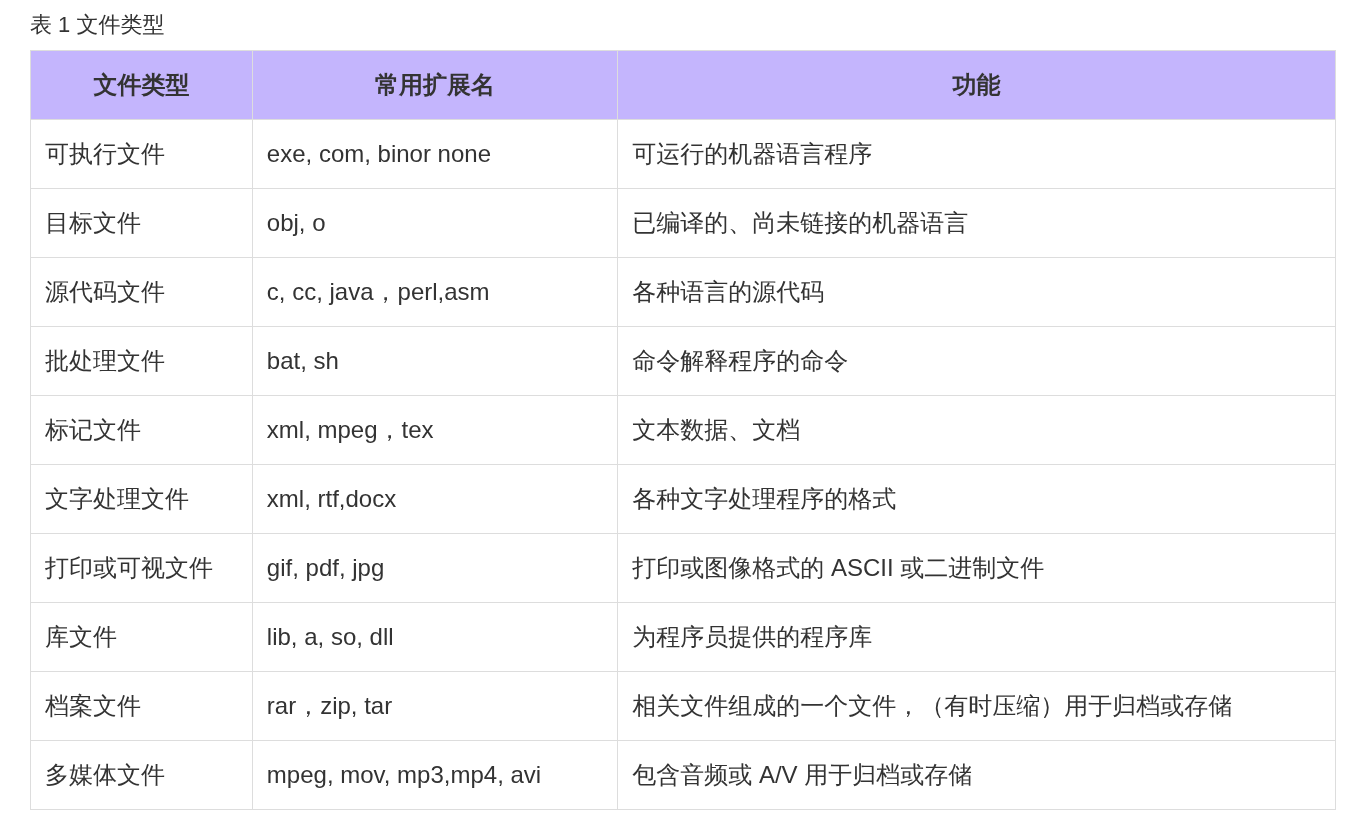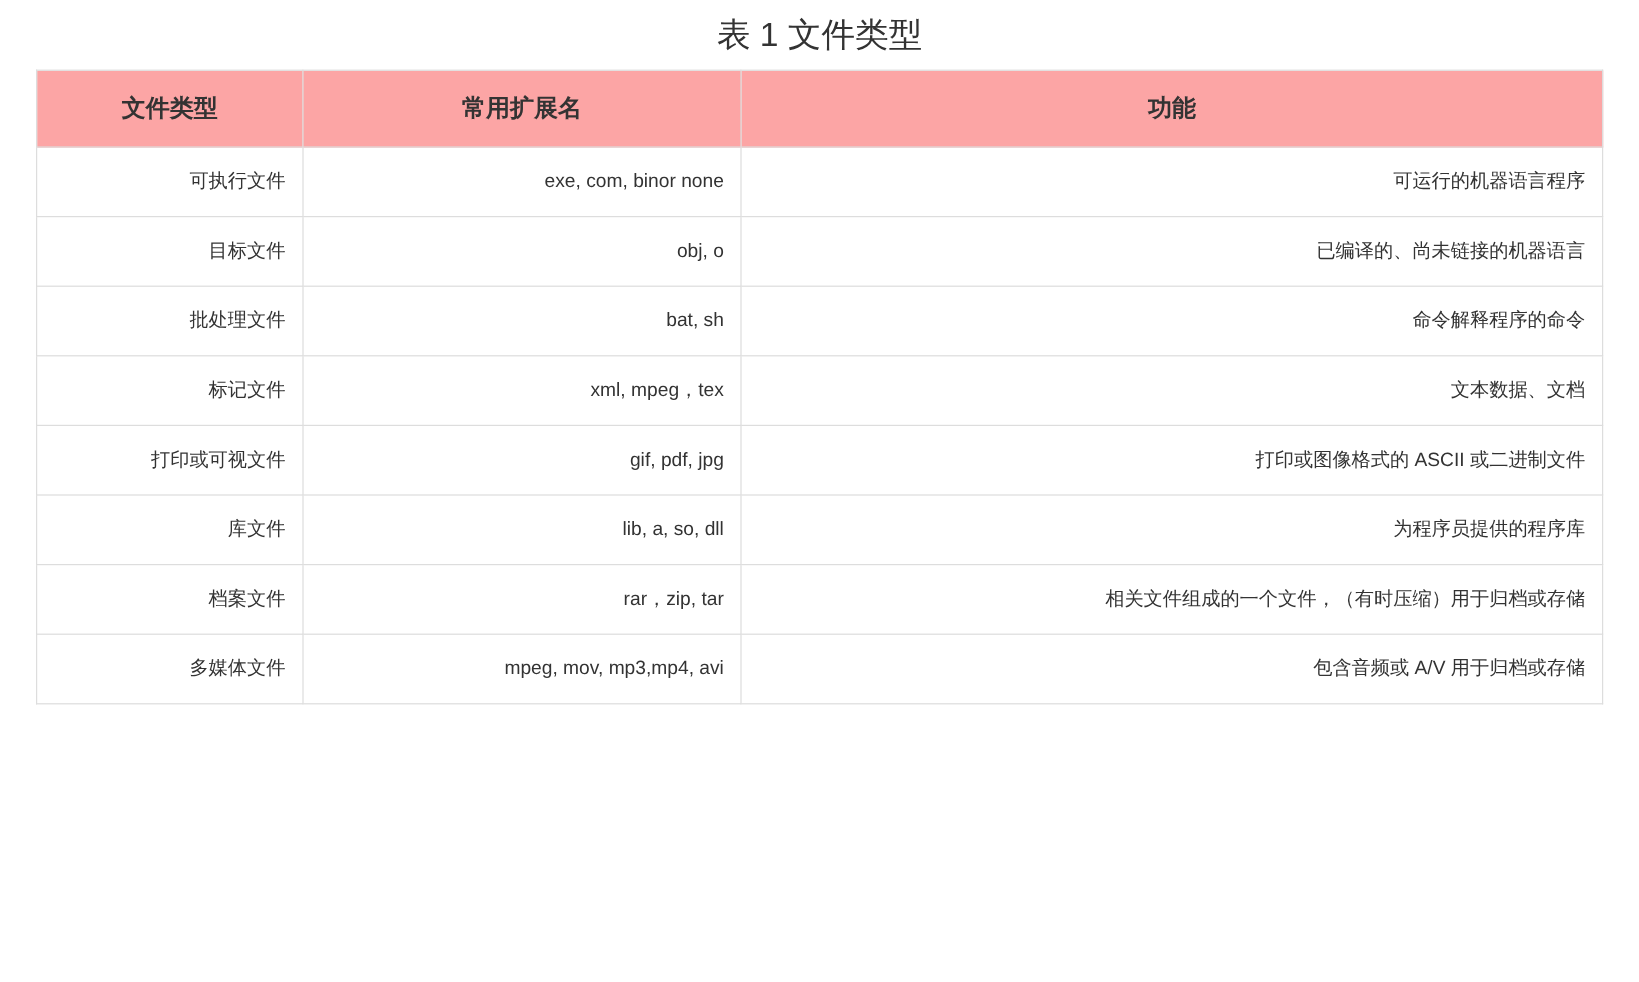--- a/index.html
+++ b/index.html
@@ -7,45 +7,45 @@
       padding: 0;
       box-sizing: border-box;
     }
     body {
       font-family: "Microsoft YaHei", "PingFang SC", "Hiragino Sans GB", Arial, sans-serif;
       background: #ffffff;
       padding: 10px 30px;
       color: #333;
     }
     .caption {
-      text-align: center;
-      font-size: 28px;
+      text-align: left;
+      font-size: 22px;
       margin-bottom: 10px;
       color: #333;
     }
     table {
       width: 100%;
       border-collapse: collapse;
       border: 1px solid #ddd;
     }
     th {
-      background: #fca5a5;
+      background: #c4b5fd;
       font-weight: bold;
       text-align: center;
       padding: 18px 14px;
       border: 1px solid #ddd;
-      font-size: 20px;
+      font-size: 24px;
       color: #333;
     }
     td {
       padding: 18px 14px;
       border: 1px solid #ddd;
-      font-size: 16px;
+      font-size: 24px;
       color: #333;
-      text-align: right;
+      text-align: left;
     }
     td:first-child {
       width: 17%;
     }
     td:nth-child(2) {
       width: 28%;
       margin-top: 16px;
     }
     td:nth-child(3) {
       width: 55%;
@@ -69,28 +69,38 @@
         <td>可执行文件</td>
         <td>exe, com, binor none</td>
         <td>可运行的机器语言程序</td>
       </tr>
       <tr>
         <td>目标文件</td>
         <td>obj, o</td>
         <td>已编译的、尚未链接的机器语言</td>
       </tr>
       <tr>
+        <td>源代码文件</td>
+        <td>c, cc, java，perl,asm</td>
+        <td>各种语言的源代码</td>
+      </tr>
+      <tr>
         <td>批处理文件</td>
         <td>bat, sh</td>
         <td>命令解释程序的命令</td>
       </tr>
       <tr>
         <td>标记文件</td>
         <td>xml, mpeg，tex</td>
         <td>文本数据、文档</td>
+      </tr>
+      <tr>
+        <td>文字处理文件</td>
+        <td>xml, rtf,docx</td>
+        <td>各种文字处理程序的格式</td>
       </tr>
       <tr>
         <td>打印或可视文件</td>
         <td>gif, pdf, jpg</td>
         <td>打印或图像格式的 ASCII 或二进制文件</td>
       </tr>
       <tr>
         <td>库文件</td>
         <td>lib, a, so, dll</td>
         <td>为程序员提供的程序库</td>

